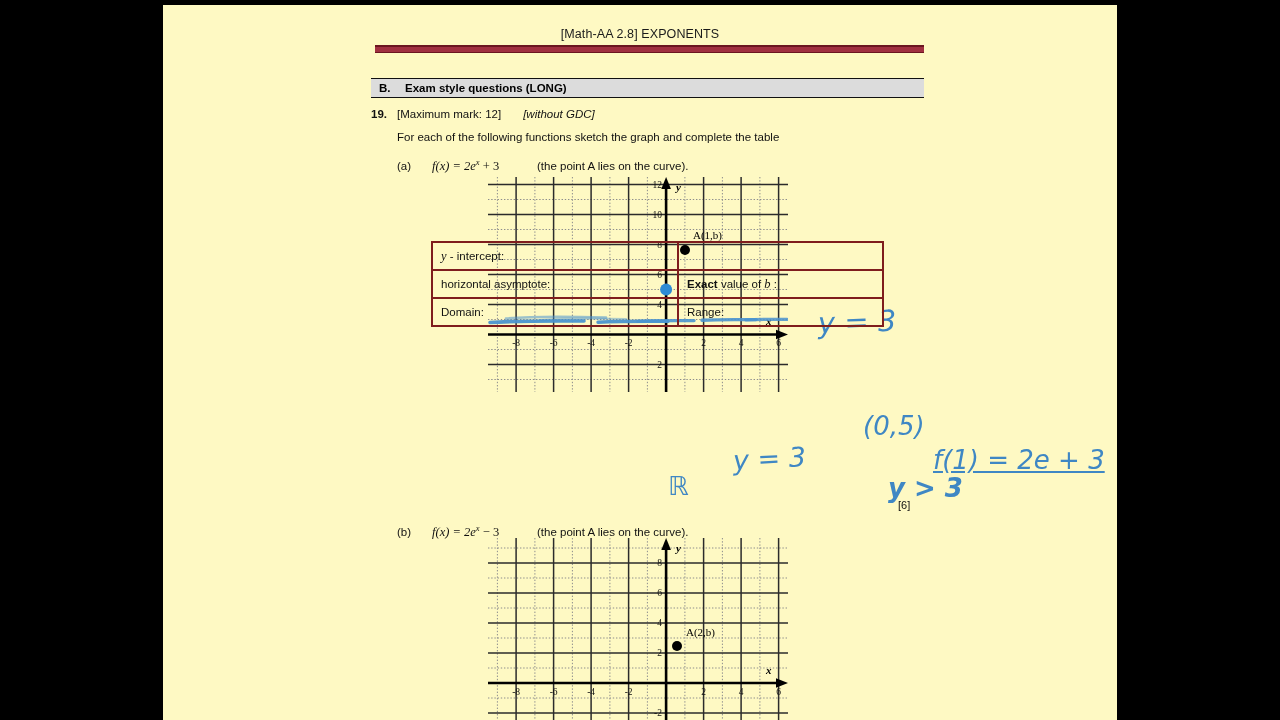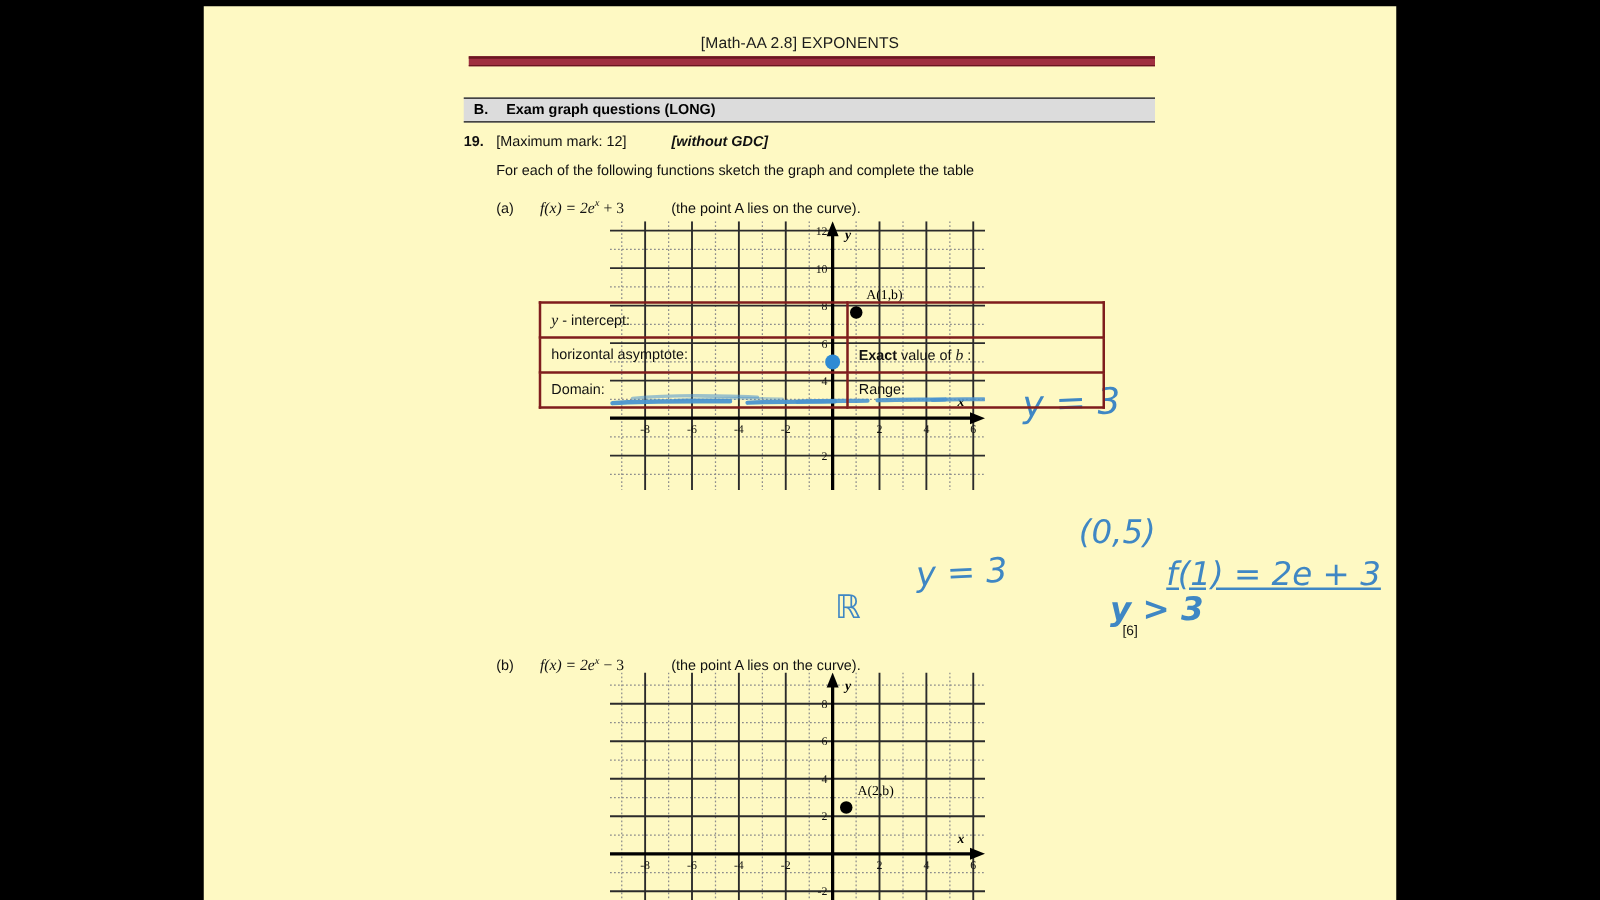--- a/index.html
+++ b/index.html
@@ -72,21 +72,21 @@
     left: 208px;
     top: 103px;
     width: 600px;
     font-size: 11.5px;
     color: #111;
     display: flex;
     align-items: baseline;
   }
   .q-num { font-weight: bold; width: 26px; }
   .q-max { }
-  .q-gdc { font-weight: bold; font-style: italic; margin-left: 36px; }
+  .q-gdc { font-weight: normal; font-style: italic; margin-left: 22px; }
   .q-stem {
     position: absolute;
     left: 234px;
     top: 126px;
     font-size: 11.5px;
     color: #111;
   }
   .part {
     position: absolute;
     font-size: 11.5px;
@@ -170,21 +170,21 @@
 
 <div class="screen">
 
   <div class="page">
 
     <div class="doc-header">[Math-AA 2.8] EXPONENTS</div>
     <div class="header-rule"></div>
 
     <div class="section-bar">
       <span class="sec-letter">B.</span>
-      <span>Exam graph questions (LONG)</span>
+      <span>Exam style questions (LONG)</span>
     </div>
 
     <div class="q-row">
       <span class="q-num">19.</span>
       <span class="q-max">[Maximum mark: 12]</span>
       <span class="q-gdc">[without GDC]</span>
     </div>
 
     <div class="q-stem">For each of the following functions sketch the graph and complete the table</div>
 

